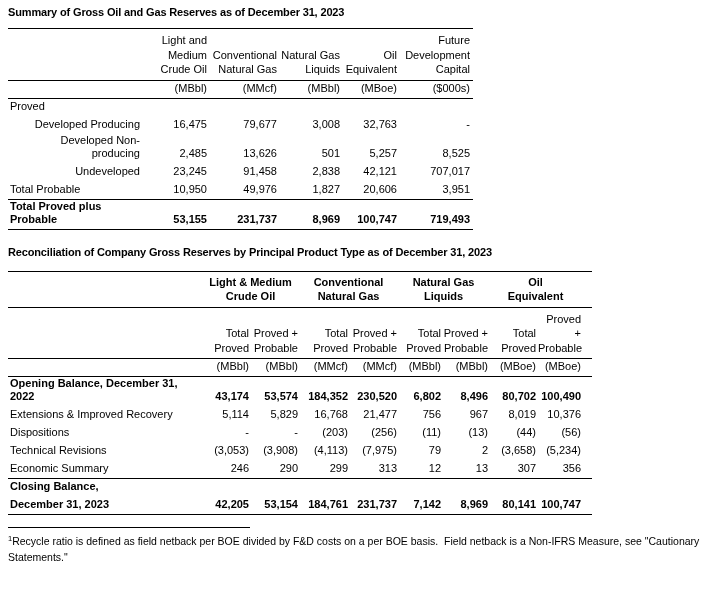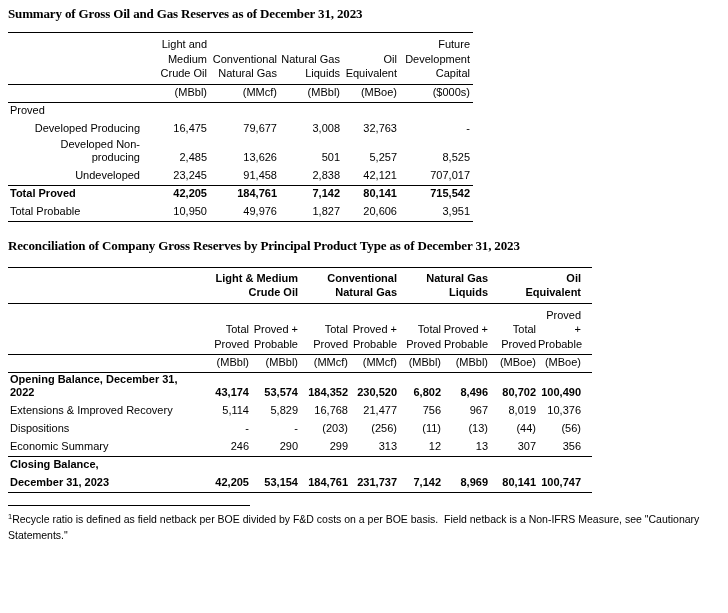--- a/index.html
+++ b/index.html
@@ -3,32 +3,32 @@
 <meta charset="utf-8">
 <style>
   * { margin:0; padding:0; box-sizing:border-box; }
   html,body { background:#ffffff; }
   body {
     width:728px; height:613px; overflow:hidden;
     font-family:"Liberation Sans", sans-serif;
     color:#000; padding:6px 8px 0 8px;
   }
   .title {
-    font-family:Liberation Serif, serif;
-    font-weight:bold; font-size:13px; letter-spacing:-0.15px;
+    font-family:Liberation Sans, sans-serif;
+    font-weight:bold; font-size:11px; letter-spacing:-0.15px;
     white-space:nowrap;
   }
   table { border-collapse:collapse; table-layout:fixed; font-size:11px; }
   #t1 { width:465px; margin-top:10px; border-top:1px solid #000; border-bottom:1.5px solid #000; }
   #t2 { width:584px; margin-top:13px; border-top:1px solid #000; border-bottom:1.5px solid #000; }
   thead tr { border-bottom:1px solid #000; }
   td { vertical-align:bottom; padding:0 0 3px 2px; height:18px; line-height:13px; }
   .hcell { text-align:right; padding-top:4px; }
   .hcell div { line-height:14.5px; }
-  .gcell { text-align:right; font-weight:bold; padding-top:3px; }
+  .gcell { text-align:center; font-weight:bold; padding-top:3px; }
   .gcell div { line-height:14.5px; }
   .num { text-align:right; }
   .lbl { text-align:left; }
   .ind { padding-left:10px;text-align:right; }
   tr.bold td { font-weight:bold; }
   tr.rule-above { border-top:1px solid #000; }
   #t1 td:last-child { padding-right:3px; }
   #t2 td:last-child { padding-right:11px; }
   #t2-title { margin-top:16px; }
   .fn-sep { width:242px; border-top:1px solid #000; margin-top:12px; }
@@ -113,35 +113,35 @@
         <td class="num">8,525</td>
       </tr>
       <tr>
         <td class="lbl ind">Undeveloped</td>
         <td class="num">23,245</td>
         <td class="num">91,458</td>
         <td class="num">2,838</td>
         <td class="num">42,121</td>
         <td class="num">707,017</td>
       </tr>
-      <tr class="bold rule-above">
-        <td class="lbl">Total Proved</td>
-        <td class="num">42,205</td>
-        <td class="num">184,761</td>
-        <td class="num">7,142</td>
-        <td class="num">80,141</td>
-        <td class="num">715,542</td>
-      </tr>
       <tr>
         <td class="lbl">Total Probable</td>
         <td class="num">10,950</td>
         <td class="num">49,976</td>
         <td class="num">1,827</td>
         <td class="num">20,606</td>
         <td class="num">3,951</td>
+      </tr>
+      <tr class="bold rule-above">
+        <td class="lbl">Total Proved plus Probable</td>
+        <td class="num">53,155</td>
+        <td class="num">231,737</td>
+        <td class="num">8,969</td>
+        <td class="num">100,747</td>
+        <td class="num">719,493</td>
       </tr>
     </tbody>
 </table>
 
 <div class="title" id="t2-title">Reconciliation of Company Gross Reserves by Principal Product Type as of December 31, 2023</div>
 
 <table id="t2">
   <colgroup>
     <col style="width:193px">
       <col style="width:48px">
@@ -248,20 +248,31 @@
         <td class="num">-</td>
         <td class="num">-</td>
         <td class="num">(203)</td>
         <td class="num">(256)</td>
         <td class="num">(11)</td>
         <td class="num">(13)</td>
         <td class="num">(44)</td>
         <td class="num">(56)</td>
       </tr>
       <tr>
+        <td class="lbl">Technical Revisions</td>
+        <td class="num">(3,053)</td>
+        <td class="num">(3,908)</td>
+        <td class="num">(4,113)</td>
+        <td class="num">(7,975)</td>
+        <td class="num">79</td>
+        <td class="num">2</td>
+        <td class="num">(3,658)</td>
+        <td class="num">(5,234)</td>
+      </tr>
+      <tr>
         <td class="lbl">Economic Summary</td>
         <td class="num">246</td>
         <td class="num">290</td>
         <td class="num">299</td>
         <td class="num">313</td>
         <td class="num">12</td>
         <td class="num">13</td>
         <td class="num">307</td>
         <td class="num">356</td>
       </tr>

